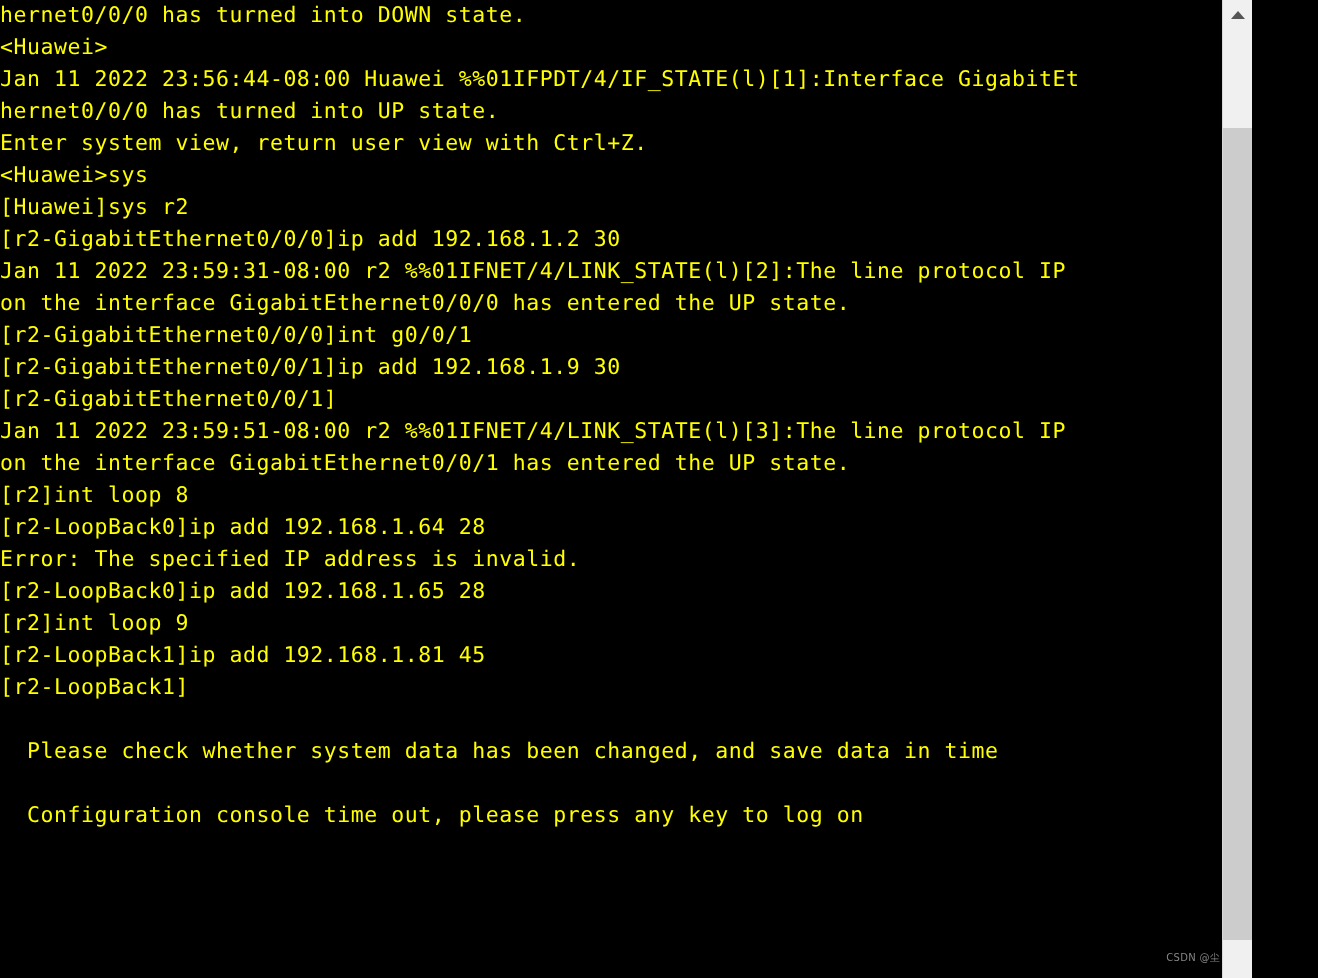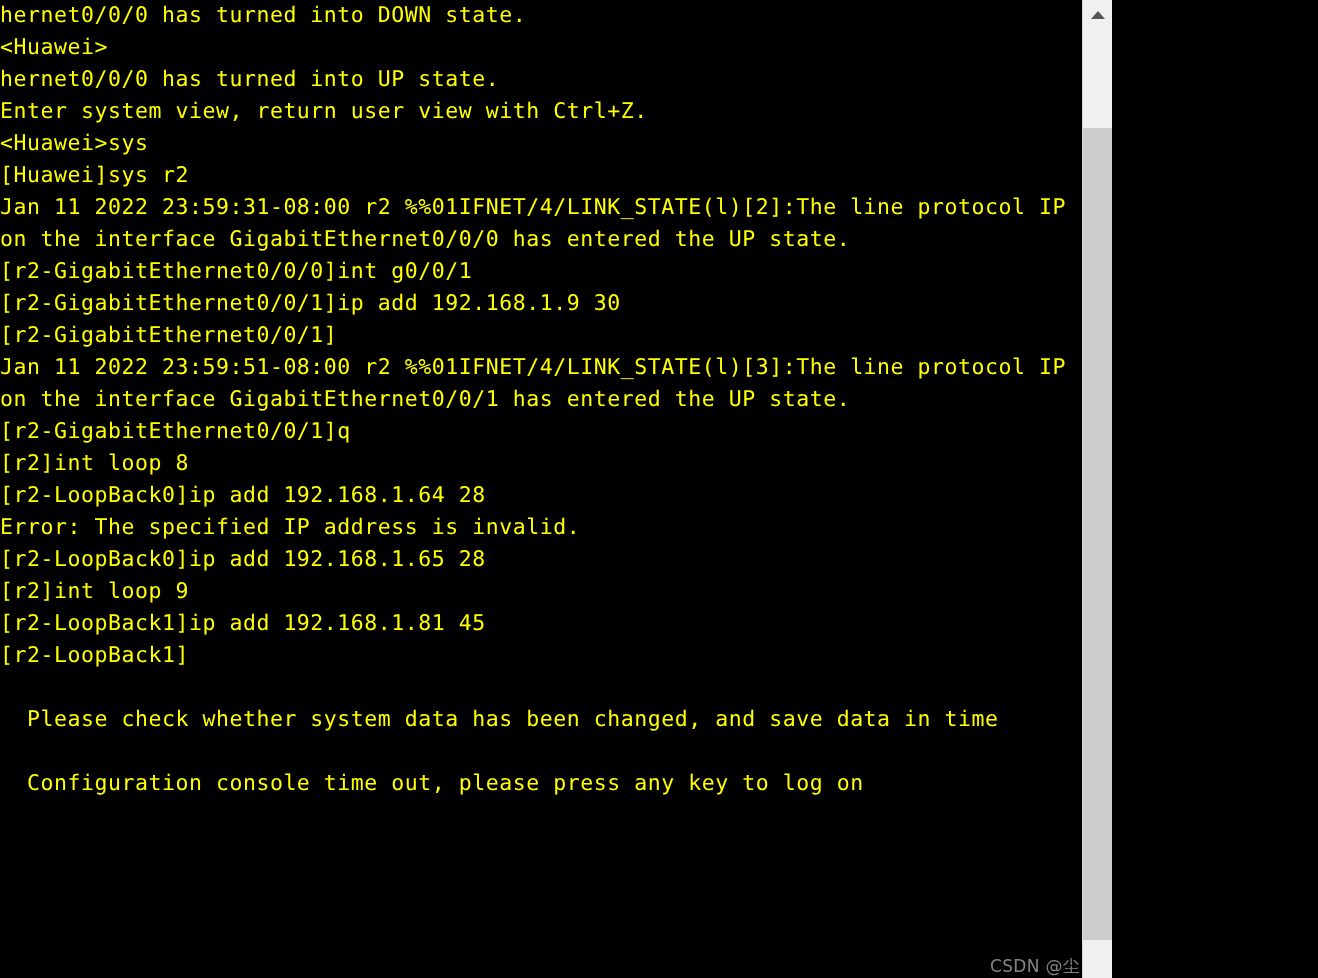--- a/index.html
+++ b/index.html
@@ -9,21 +9,21 @@
     background: #000000;
   }
   body {
     width: 1318px;
     height: 978px;
     overflow: hidden;
     font-family: "DejaVu Sans Mono", "Liberation Mono", monospace;
   }
   #app {
     position: relative;
-    width: 1112px;
+    width: 1252px;
     height: 978px;
     background: #ffffff;
     display: flex;
     flex-direction: row;
   }
 
   
   #terminal {
     position: relative;
     width: 1288px;
@@ -98,51 +98,52 @@
     top: 940px;
     width: 29px;
     height: 38px;
     background: #f0f0f0;
   }
 
   
   #watermark {
     position: absolute;
     right: 32px;
-    bottom: 0;
+    bottom: 13px;
     font-family: "DejaVu Sans", "Liberation Sans", sans-serif;
-    font-size: 17px;
+    font-size: 10px;
     color: #8d8d8d;
     white-space: nowrap;
     letter-spacing: 0.3px;
     opacity: 0.95;
     pointer-events: none;
   }
 </style>
 </head>
 <body>
 
 <div id="app">
 
   <div id="terminal">
     <div id="term-lines">
         <span class="term-line">hernet0/0/0 has turned into DOWN state.</span>
         <span class="term-line">&lt;Huawei&gt;</span>
+        <span class="term-line">Jan 11 2022 23:56:44-08:00 Huawei %%01IFPDT/4/IF_STATE(l)[1]:Interface GigabitEt</span>
         <span class="term-line">hernet0/0/0 has turned into UP state.</span>
         <span class="term-line">Enter system view, return user view with Ctrl+Z.</span>
         <span class="term-line">&lt;Huawei&gt;sys</span>
         <span class="term-line">[Huawei]sys r2</span>
+        <span class="term-line">[r2-GigabitEthernet0/0/0]ip add 192.168.1.2 30</span>
         <span class="term-line">Jan 11 2022 23:59:31-08:00 r2 %%01IFNET/4/LINK_STATE(l)[2]:The line protocol IP</span>
         <span class="term-line">on the interface GigabitEthernet0/0/0 has entered the UP state.</span>
         <span class="term-line">[r2-GigabitEthernet0/0/0]int g0/0/1</span>
         <span class="term-line">[r2-GigabitEthernet0/0/1]ip add 192.168.1.9 30</span>
         <span class="term-line">[r2-GigabitEthernet0/0/1]</span>
         <span class="term-line">Jan 11 2022 23:59:51-08:00 r2 %%01IFNET/4/LINK_STATE(l)[3]:The line protocol IP</span>
         <span class="term-line">on the interface GigabitEthernet0/0/1 has entered the UP state.</span>
-        <span class="term-line">[r2-GigabitEthernet0/0/1]q</span>
         <span class="term-line">[r2]int loop 8</span>
         <span class="term-line">[r2-LoopBack0]ip add 192.168.1.64 28</span>
         <span class="term-line">Error: The specified IP address is invalid.</span>
         <span class="term-line">[r2-LoopBack0]ip add 192.168.1.65 28</span>
         <span class="term-line">[r2]int loop 9</span>
         <span class="term-line">[r2-LoopBack1]ip add 192.168.1.81 45</span>
         <span class="term-line">[r2-LoopBack1]</span>
         <span class="term-line blank"></span>
         <span class="term-line">  Please check whether system data has been changed, and save data in time</span>
         <span class="term-line blank"></span>

